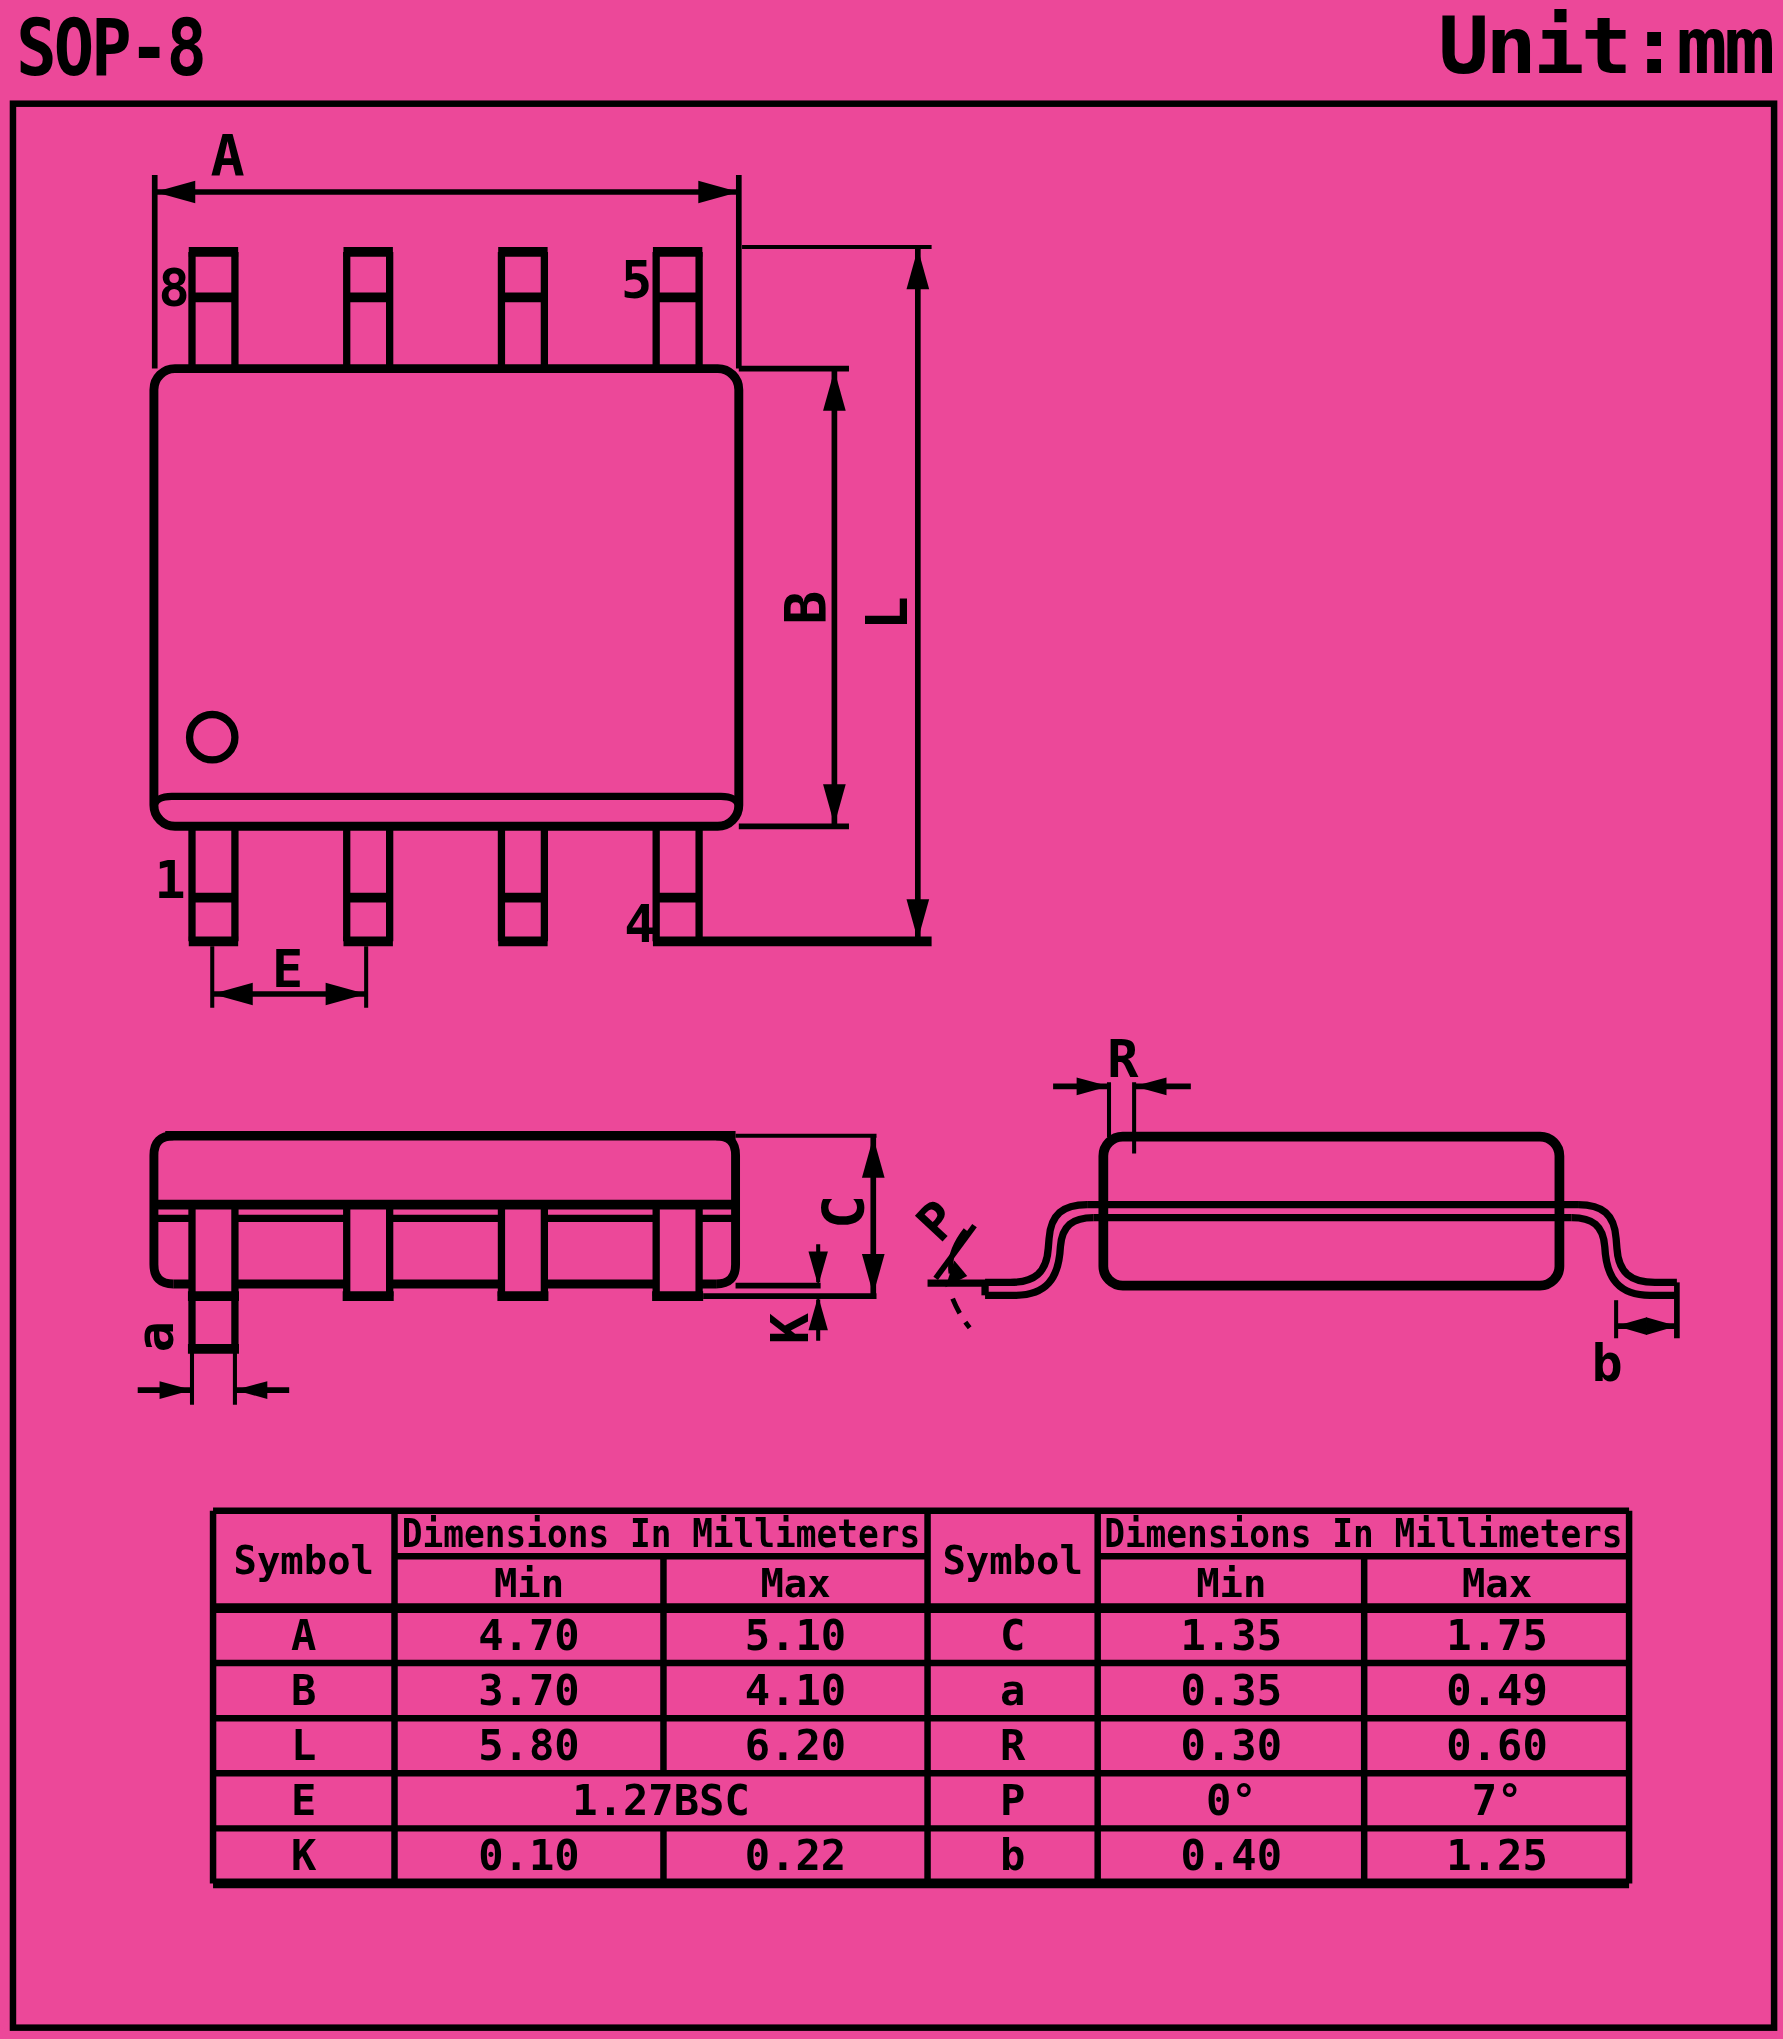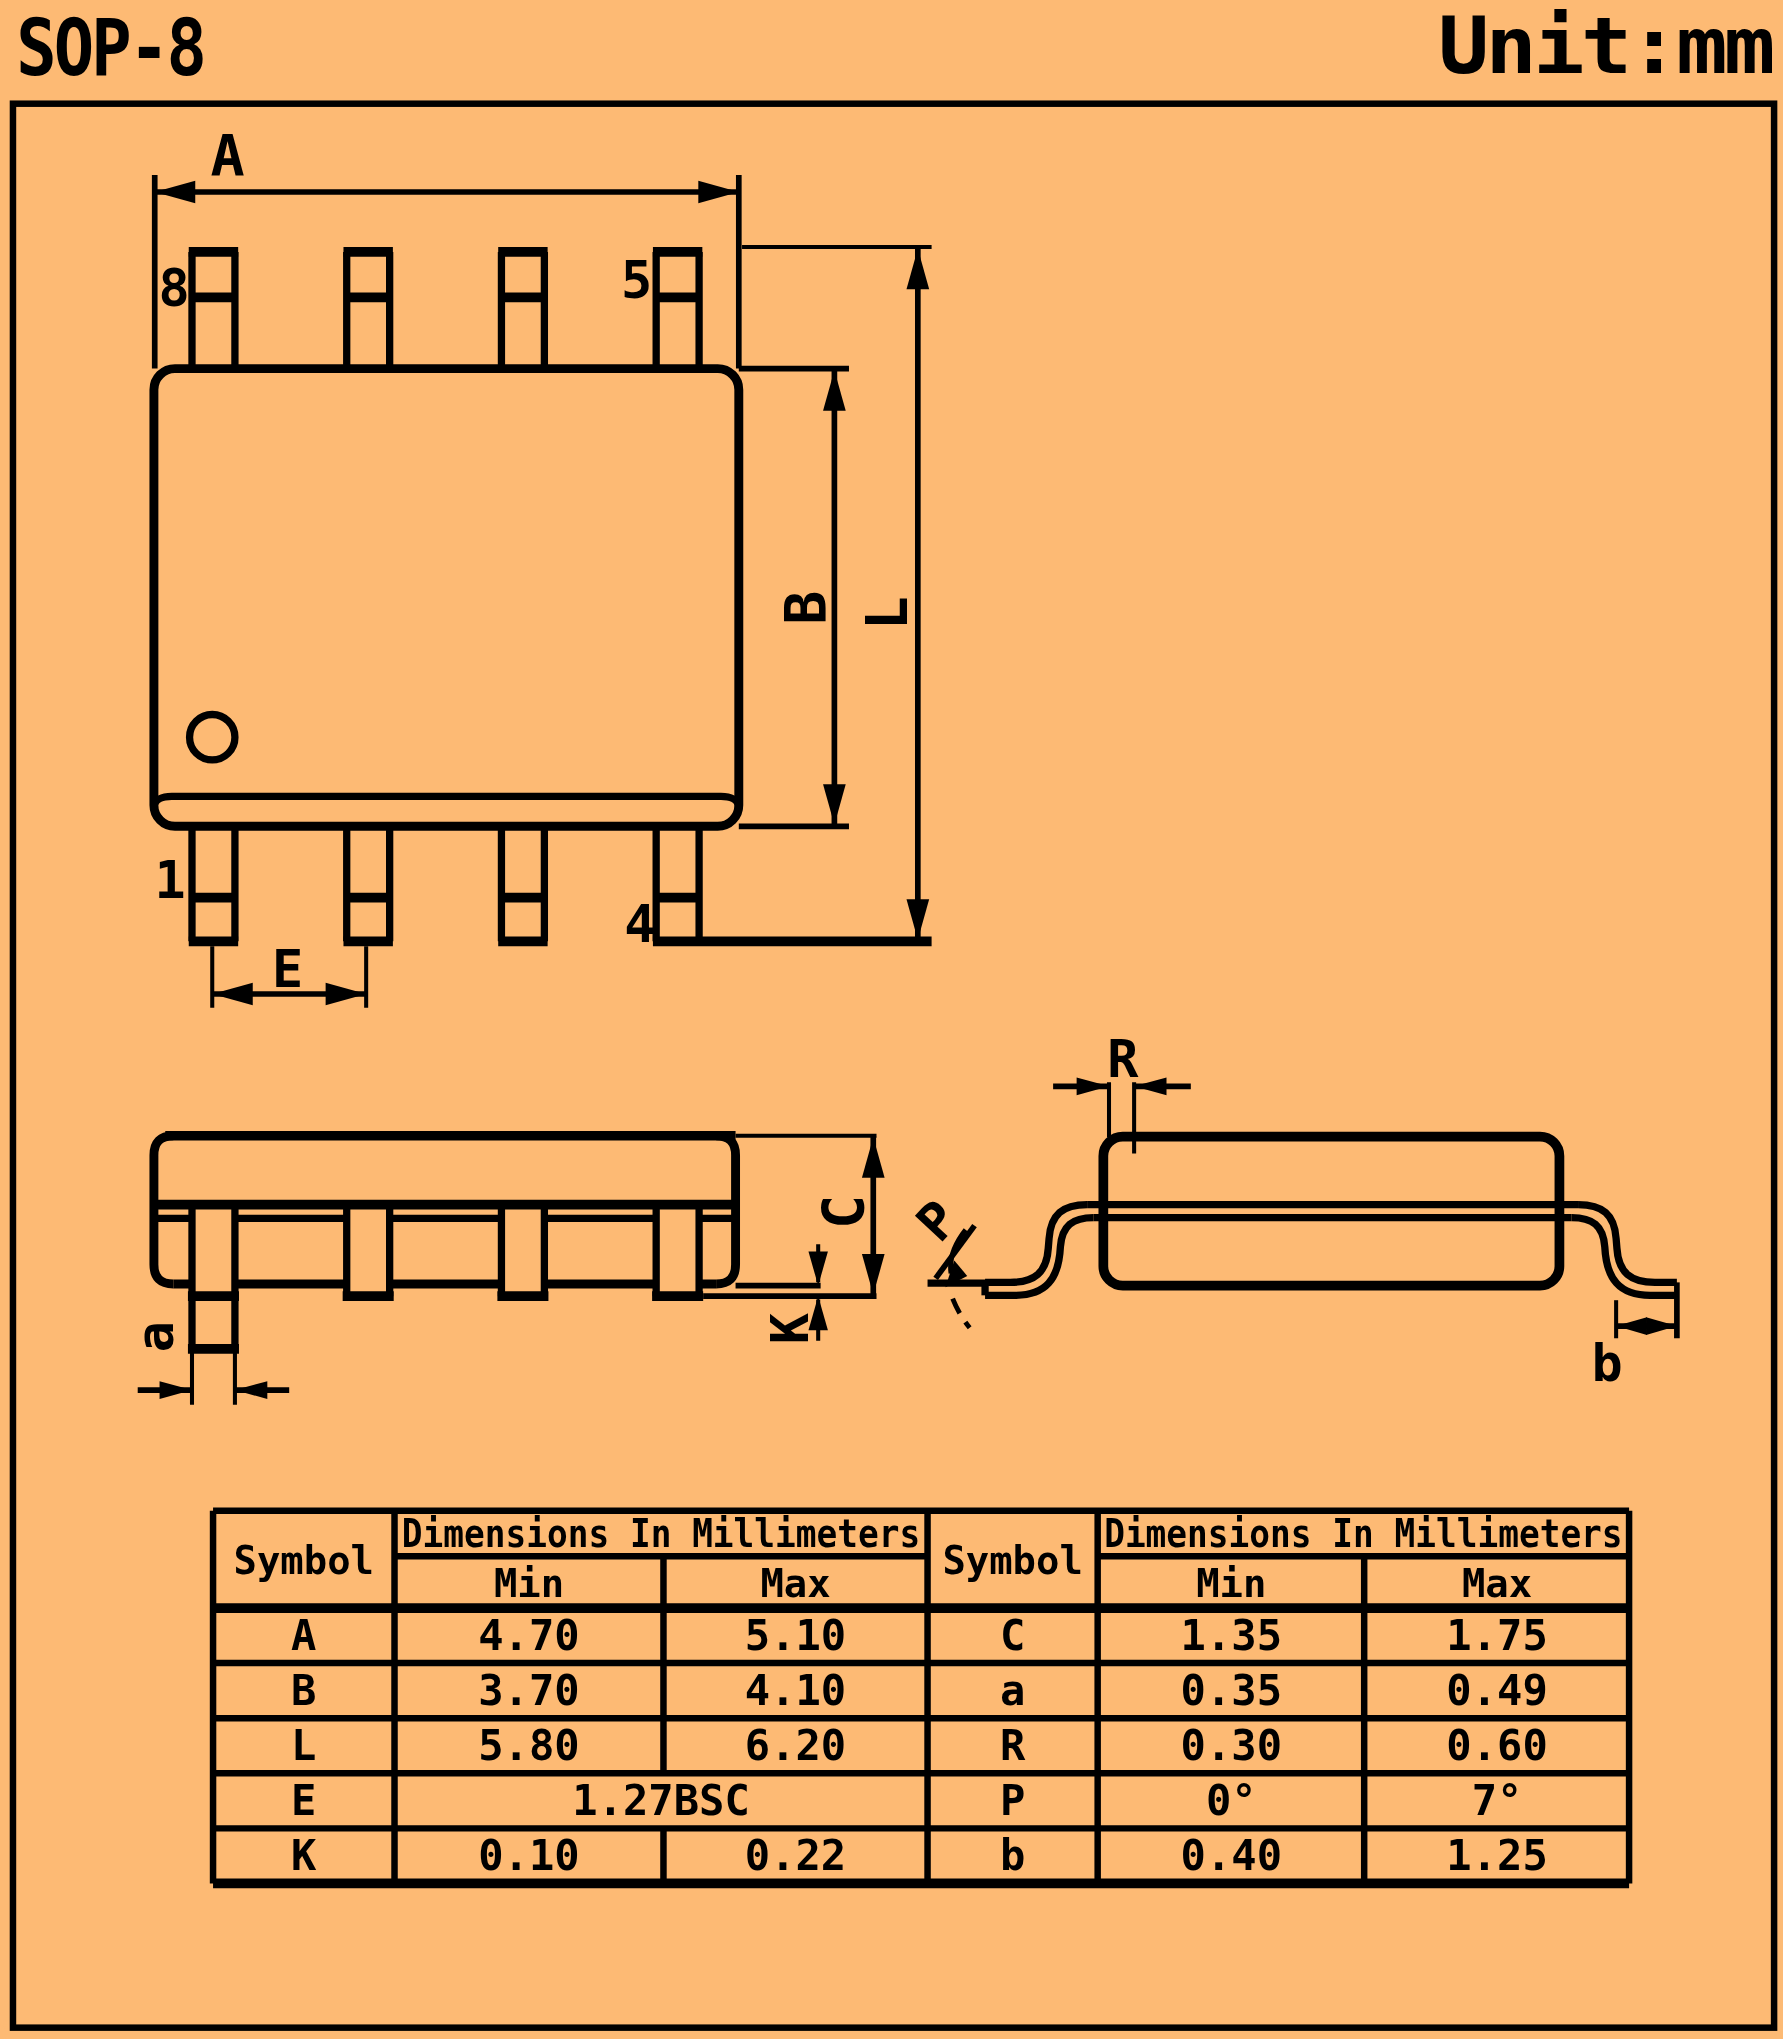--- a/index.html
+++ b/index.html
@@ -1,16 +1,16 @@
 <!DOCTYPE html>
 <html style="font-size:13px"><head>
 <meta charset="utf-8">
 <style>
   html,body{margin:0;padding:0;background:#ffffff;}
-  .sheet{position:relative;width:1783px;height:2039px;background:#fdba74;overflow:hidden;}
+  .sheet{position:relative;width:1783px;height:2039px;background:#ec4899;overflow:hidden;}
   svg{display:block;width:1783px;height:2039px;}
   .ln{stroke:#000;fill:none;stroke-linecap:butt;}
   .w12{stroke-width:12;} .w11{stroke-width:11;} .w9{stroke-width:9;}
   .w8{stroke-width:8;} .w7{stroke-width:7;} .w6{stroke-width:6;} .w5{stroke-width:5;}
   .ar{fill:#000;stroke:none;}
   text{fill:#000;font-family:"DejaVu Sans Mono","Liberation Mono",monospace;font-weight:700;}
   .t-title{font-size:96px;letter-spacing:-4px;}
   .t-dim{font-size:70px;}
   .t-pin{font-size:64px;}
   .t-hdr{font-size:48px;}

